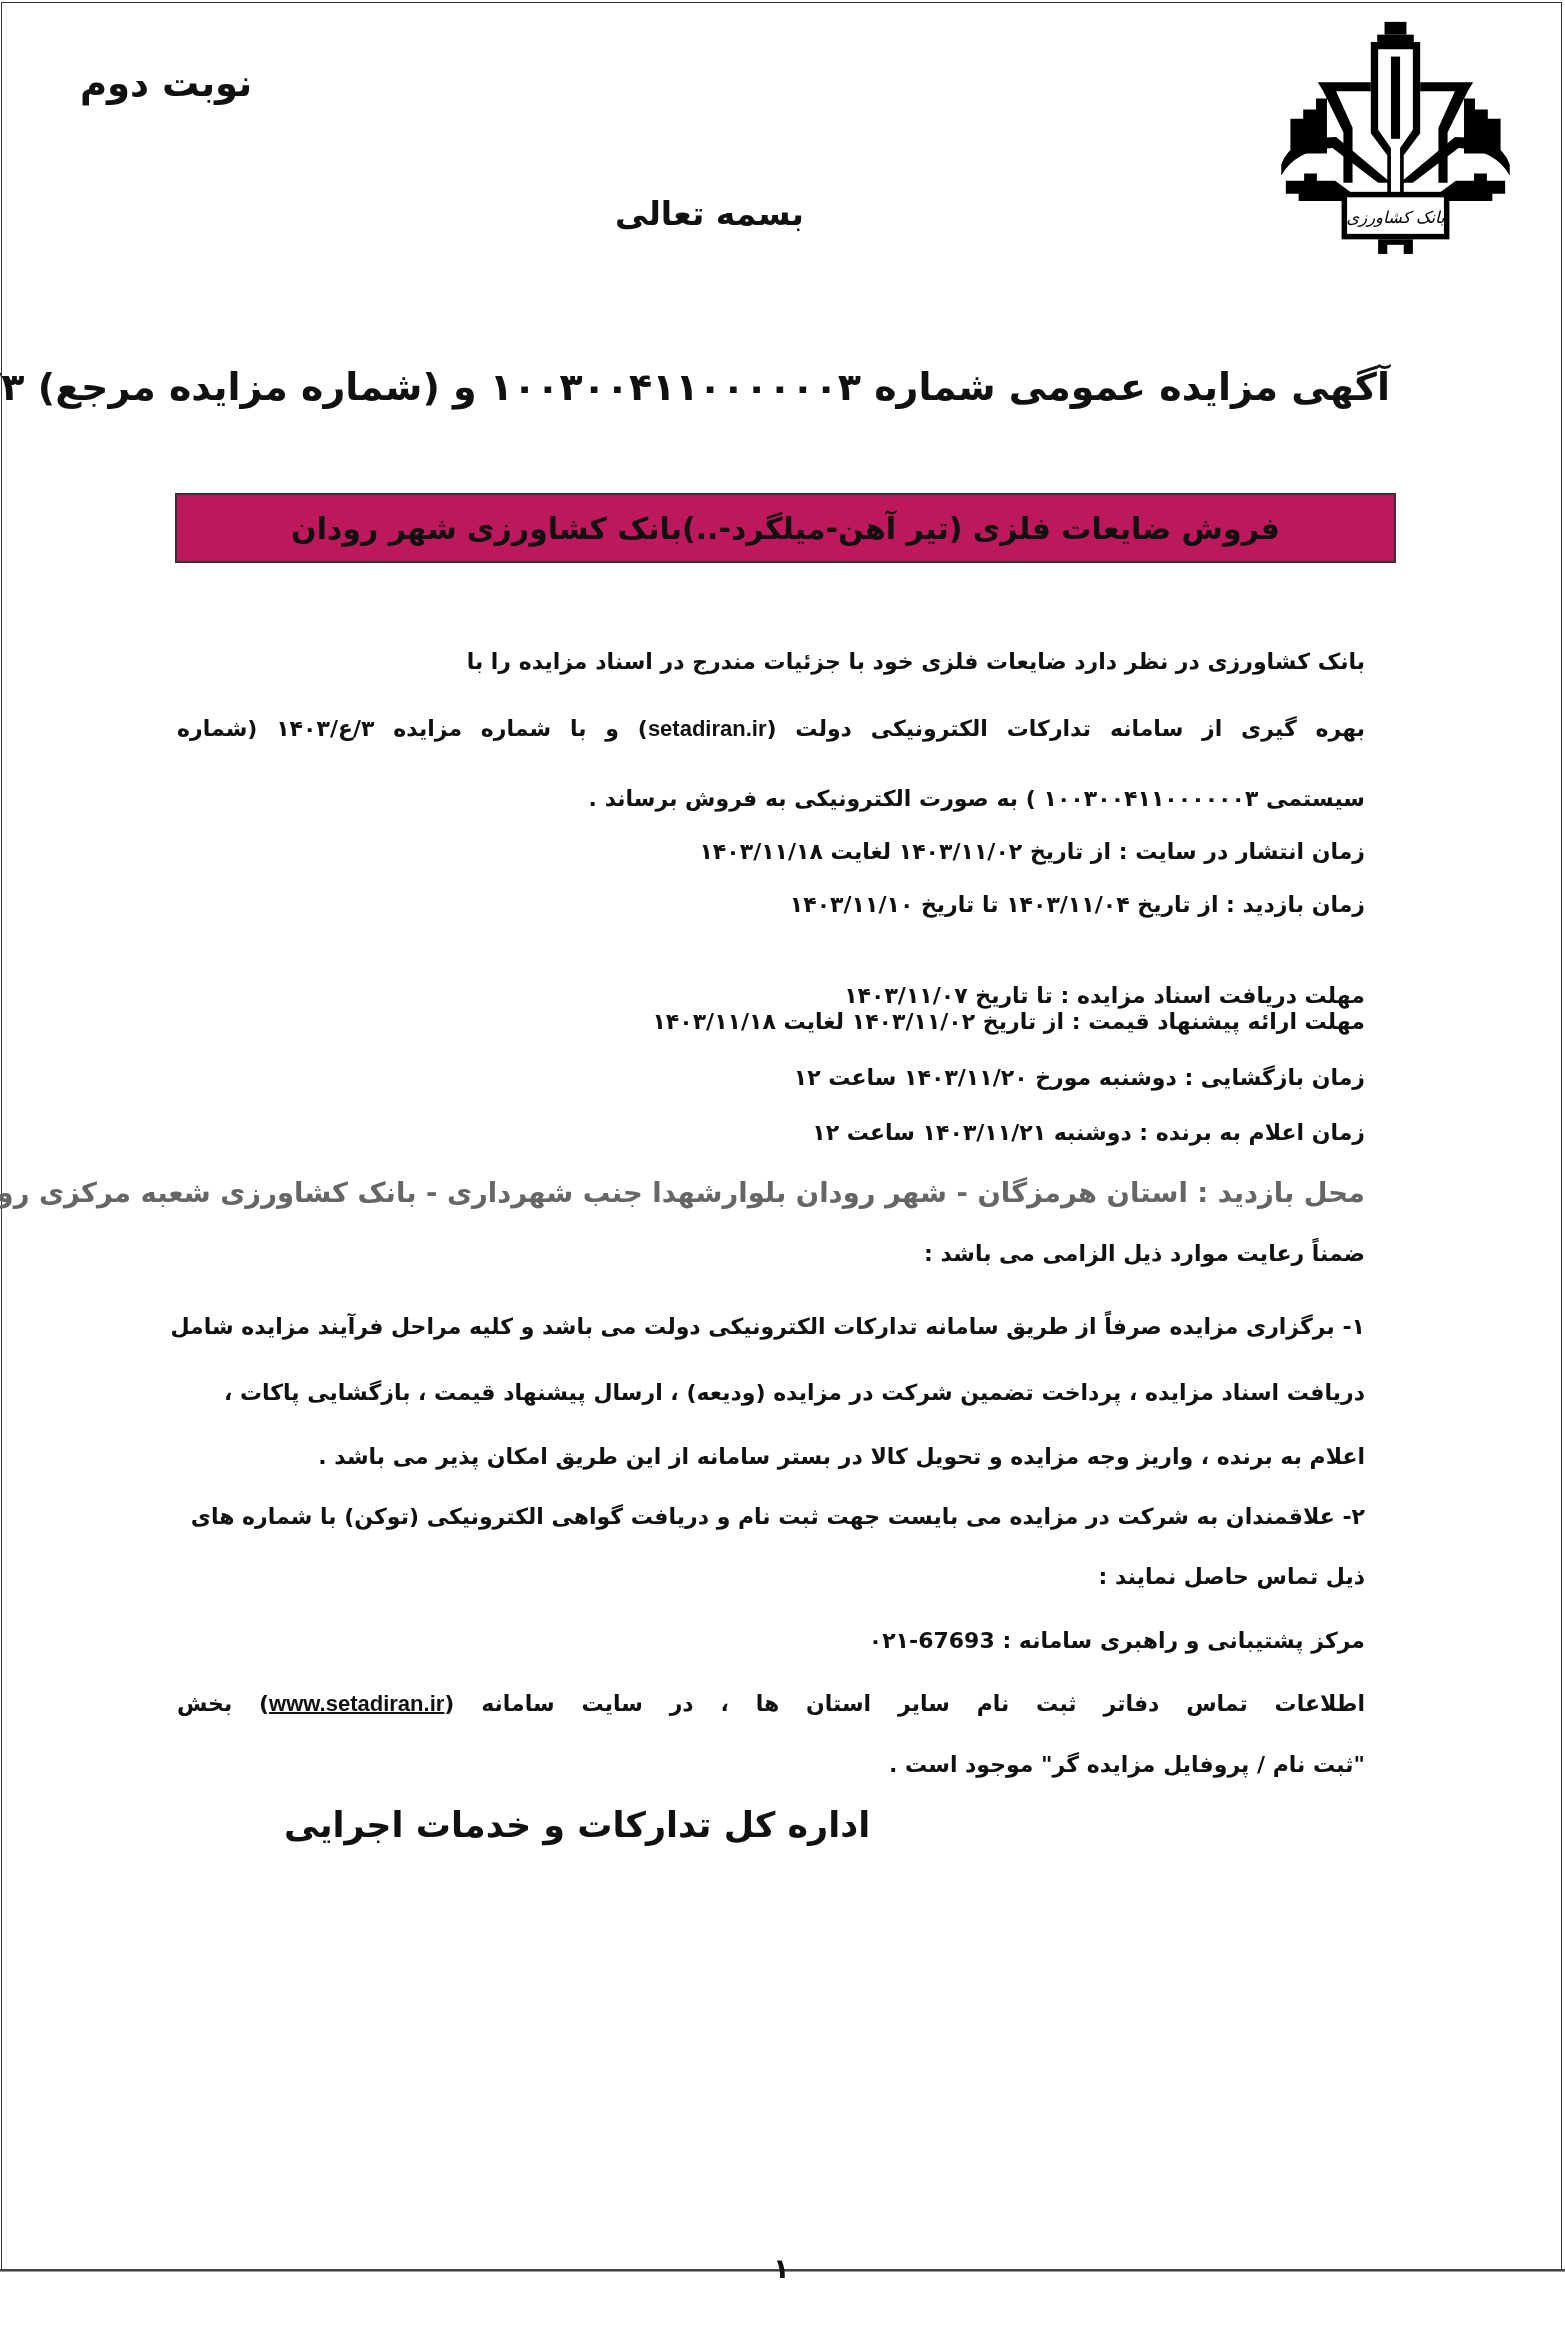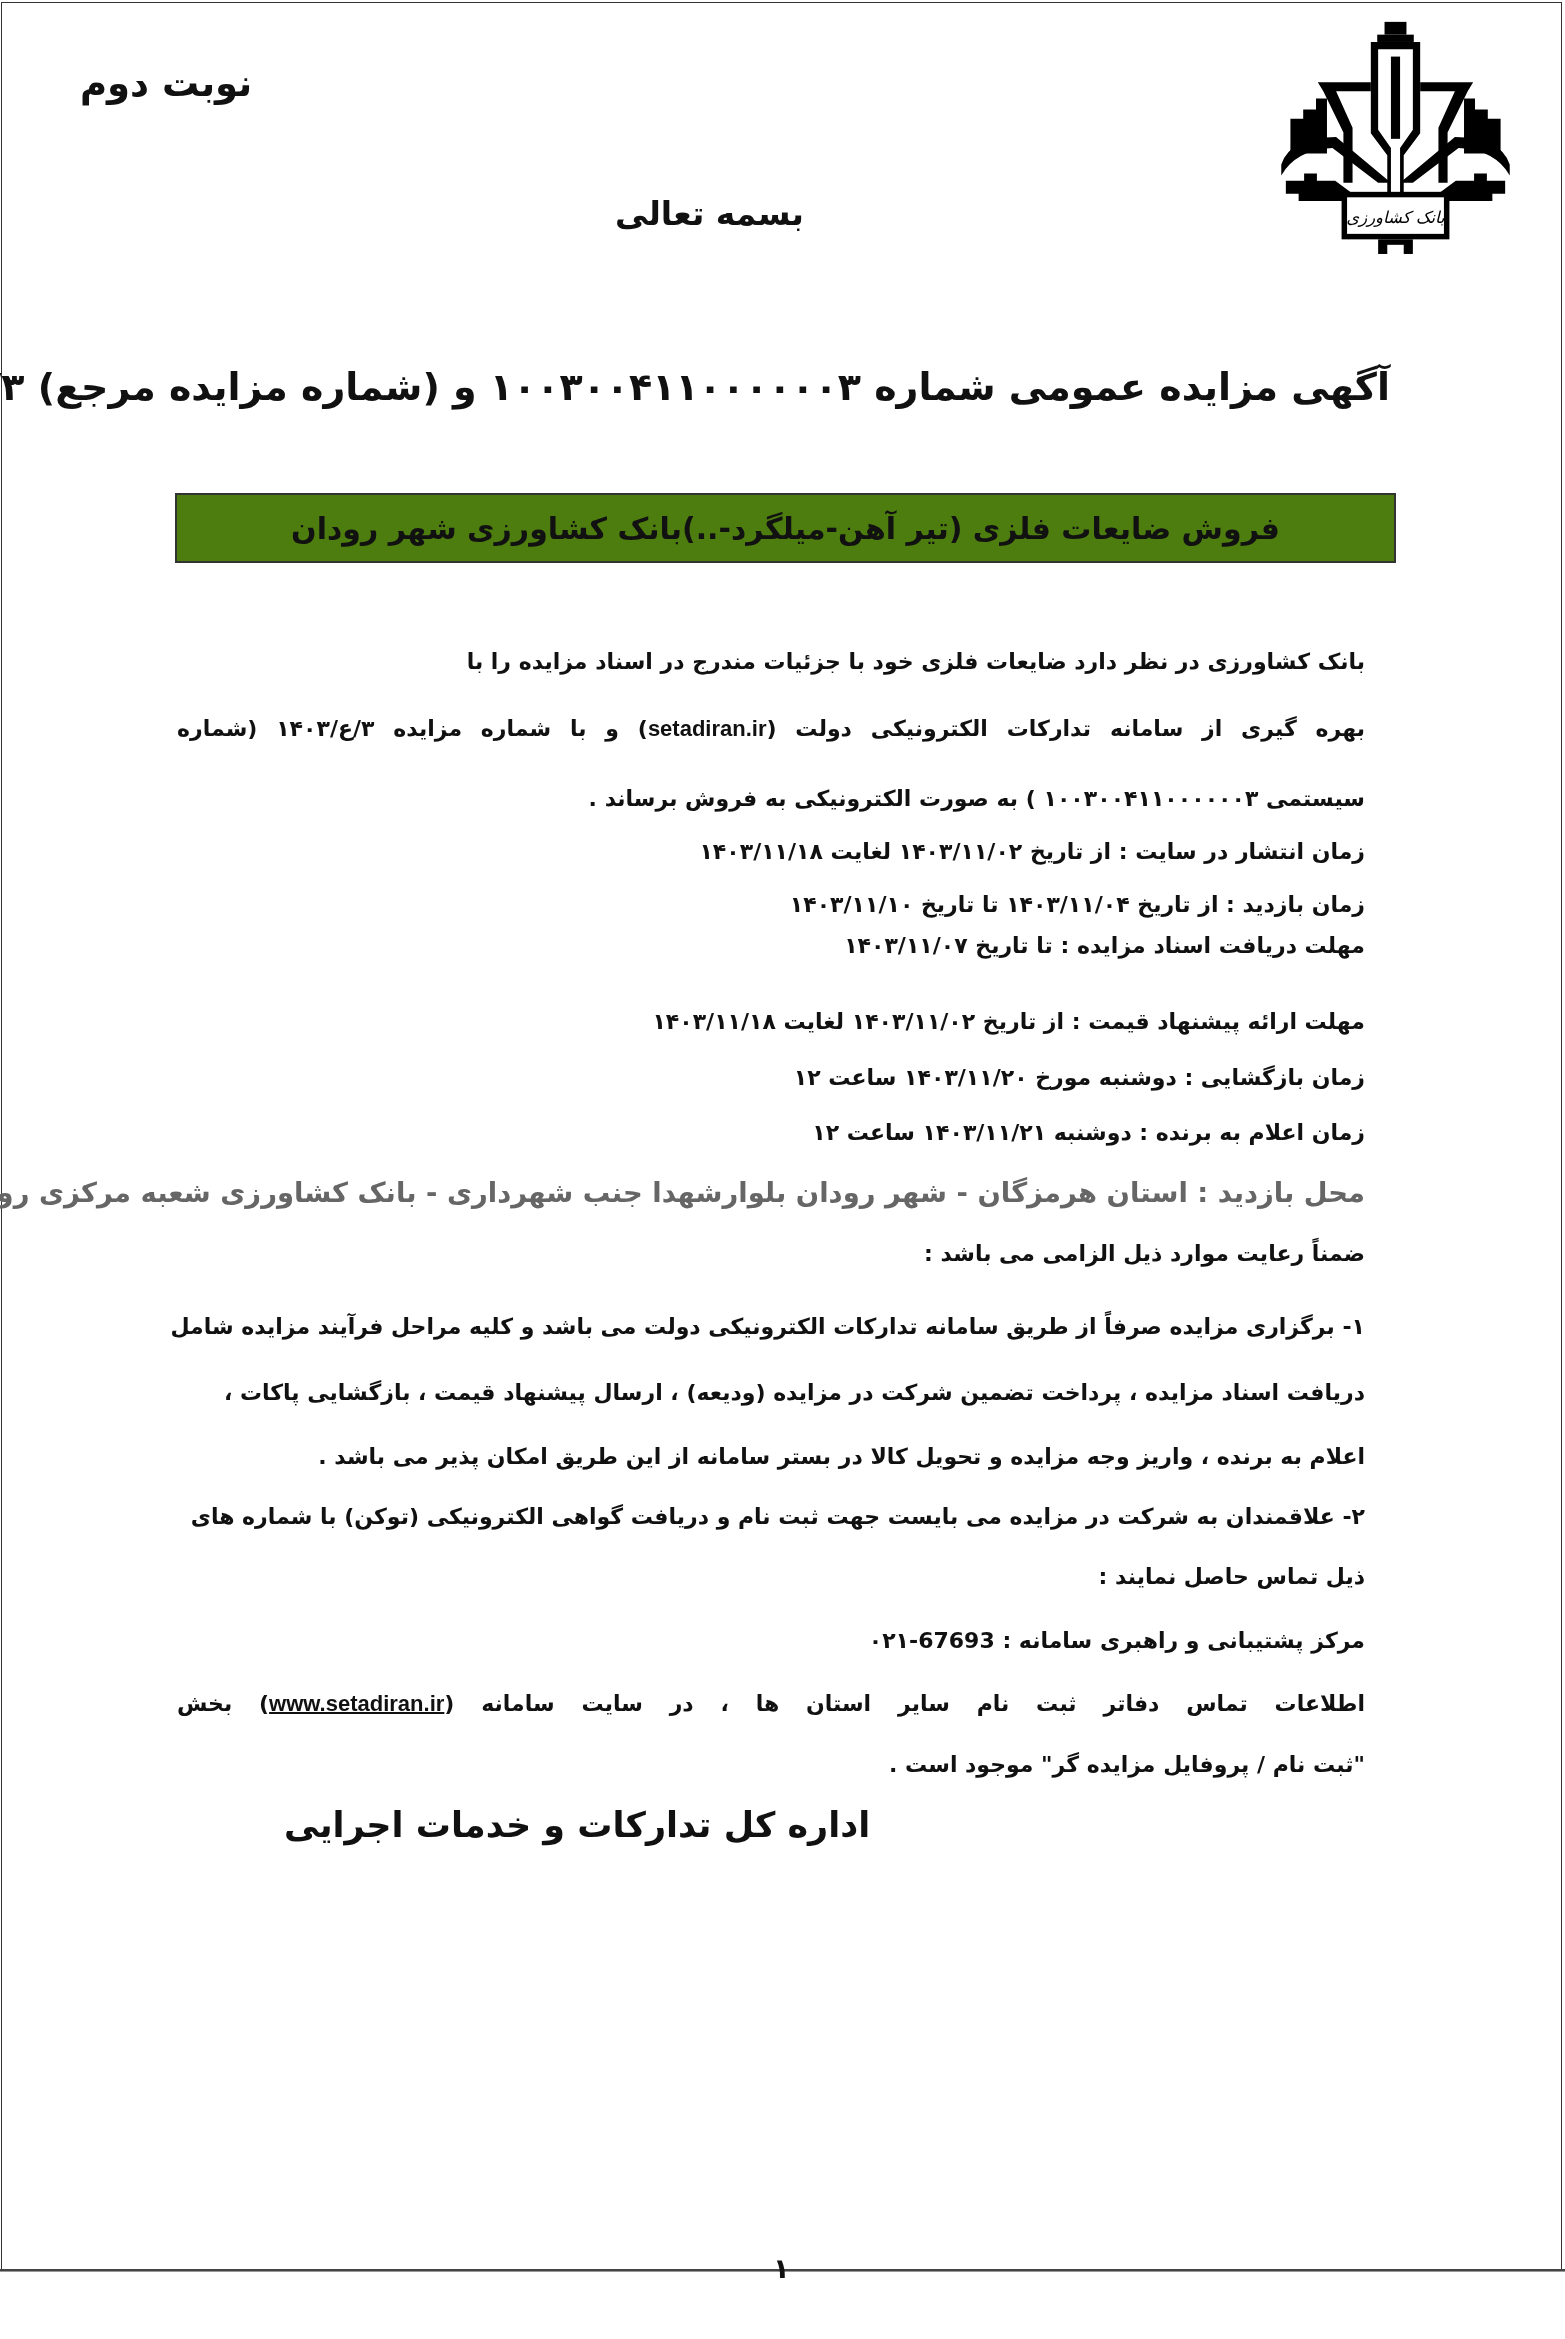--- a/index.html
+++ b/index.html
@@ -80,21 +80,21 @@
       direction: rtl;
       white-space: nowrap;
       letter-spacing: -0.5px;
     }
     .subject-box {
       position: absolute;
       left: 175px;
       top: 493px;
       width: 1221px;
       height: 70px;
-      background: #4d7c0f;
+      background: #be185d;
       border: 2.7px solid #333;
       box-sizing: border-box;
       display: flex;
       align-items: center;
       justify-content: center;
     }
     .subject-text {
       font-size: 30px;
       font-weight: bold;
       direction: rtl;
@@ -179,21 +179,21 @@
 </div>
 
 <div class="body-text" style="top:651px; right:200px;">بانک کشاورزی در نظر دارد ضایعات فلزی خود با جزئیات مندرج در اسناد مزایده را با</div>
 <div class="body-text justified" style="top:718px;">
   <span>بهره گیری از سامانه تدارکات الکترونیکی دولت (</span><span class="link" style="text-decoration:none;">setadiran.ir</span><span>) و با شماره مزایده ۳/ع/۱۴۰۳ (شماره</span>
 </div>
 <div class="body-text" style="top:788px;">سیستمی ۱۰۰۳۰۰۴۱۱۰۰۰۰۰۰۳ ) به صورت الکترونیکی به فروش برساند .</div>
 
 <div class="body-text" style="top:841px;">زمان انتشار در سایت : از تاریخ ۱۴۰۳/۱۱/۰۲ لغایت ۱۴۰۳/۱۱/۱۸</div>
 <div class="body-text" style="top:894px;">زمان بازدید : از تاریخ ۱۴۰۳/۱۱/۰۴ تا تاریخ ۱۴۰۳/۱۱/۱۰</div>
-<div class="body-text" style="top:935px;">مهلت دریافت اسناد مزایده : تا تاریخ ۱۴۰۳/۱۱/۰۷</div>
+<div class="body-text" style="top:985px;">مهلت دریافت اسناد مزایده : تا تاریخ ۱۴۰۳/۱۱/۰۷</div>
 <div class="body-text" style="top:1011px;">مهلت ارائه پیشنهاد قیمت : از تاریخ ۱۴۰۳/۱۱/۰۲ لغایت ۱۴۰۳/۱۱/۱۸</div>
 <div class="body-text" style="top:1067px;">زمان بازگشایی : دوشنبه مورخ ۱۴۰۳/۱۱/۲۰  ساعت ۱۲</div>
 <div class="body-text" style="top:1122px;">زمان اعلام به برنده : دوشنبه ۱۴۰۳/۱۱/۲۱ ساعت ۱۲</div>
 
 <div class="body-text grey" style="top:1179px;">محل بازدید : استان هرمزگان - شهر رودان  بلوارشهدا جنب شهرداری - بانک کشاورزی شعبه مرکزی رودان</div>
 <div class="body-text" style="top:1243px;">ضمناً رعایت موارد ذیل الزامی می باشد :</div>
 
 <div class="body-text" style="top:1316px;">۱- برگزاری مزایده صرفاً از طریق سامانه تدارکات الکترونیکی دولت می باشد و کلیه مراحل فرآیند مزایده شامل</div>
 <div class="body-text" style="top:1382px;padding-left:12px;">دریافت اسناد مزایده ، پرداخت تضمین شرکت در مزایده (ودیعه) ، ارسال پیشنهاد قیمت ، بازگشایی پاکات ،</div>
 <div class="body-text" style="top:1446px;">اعلام به برنده ، واریز وجه مزایده و تحویل کالا در بستر سامانه از این طریق امکان پذیر می باشد .</div>

